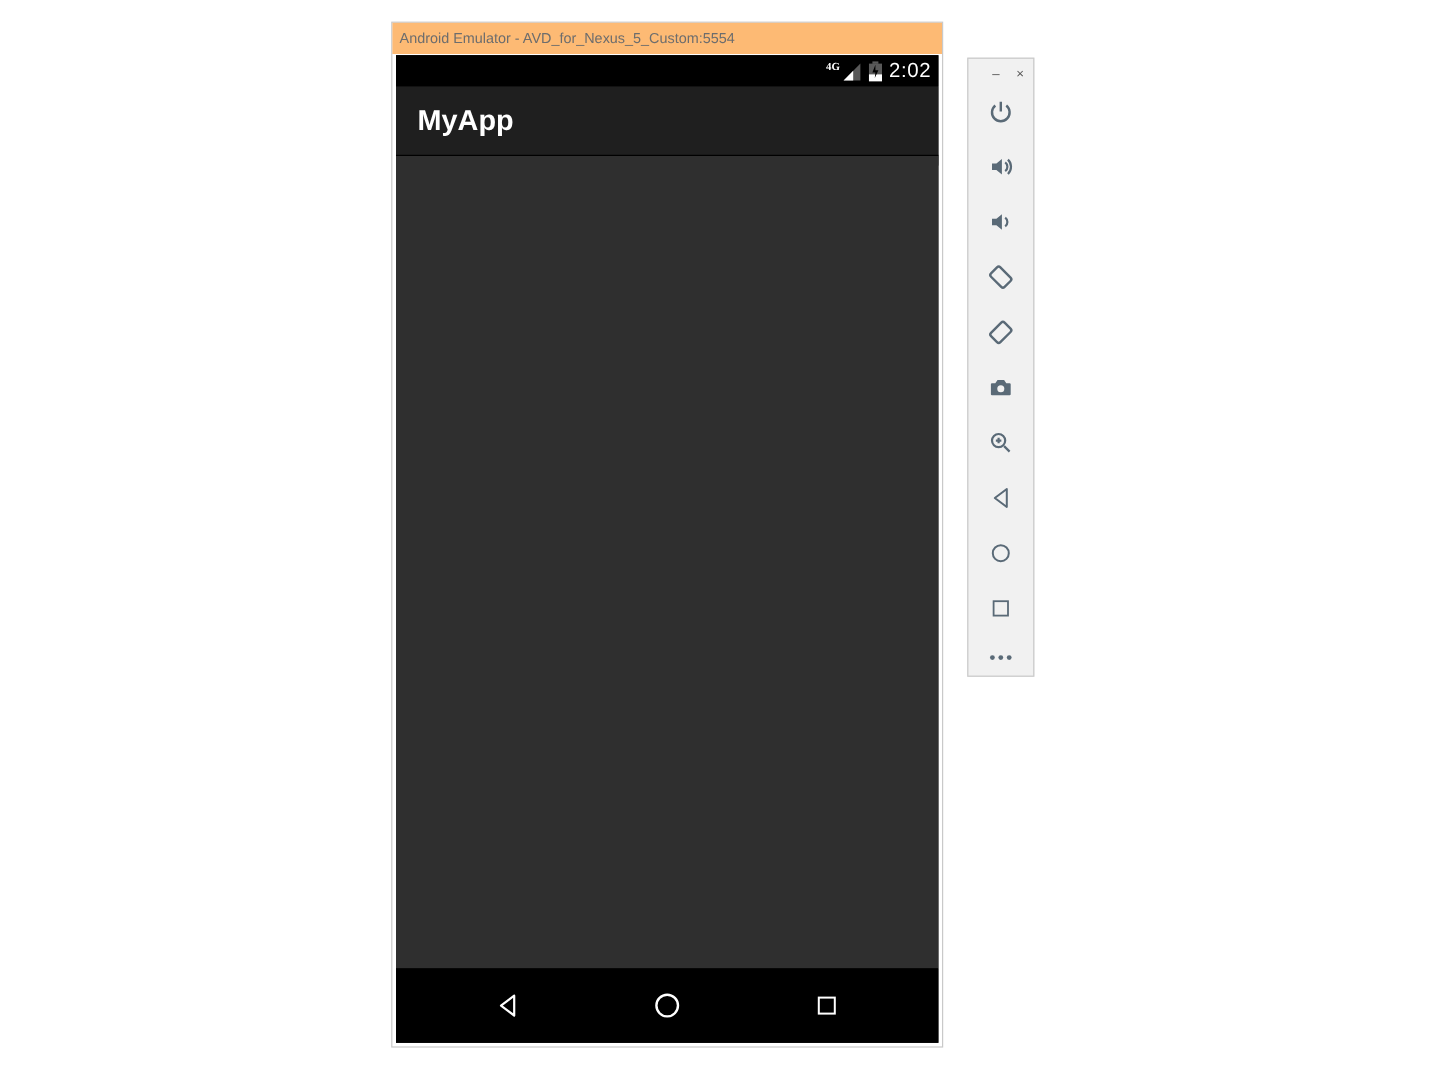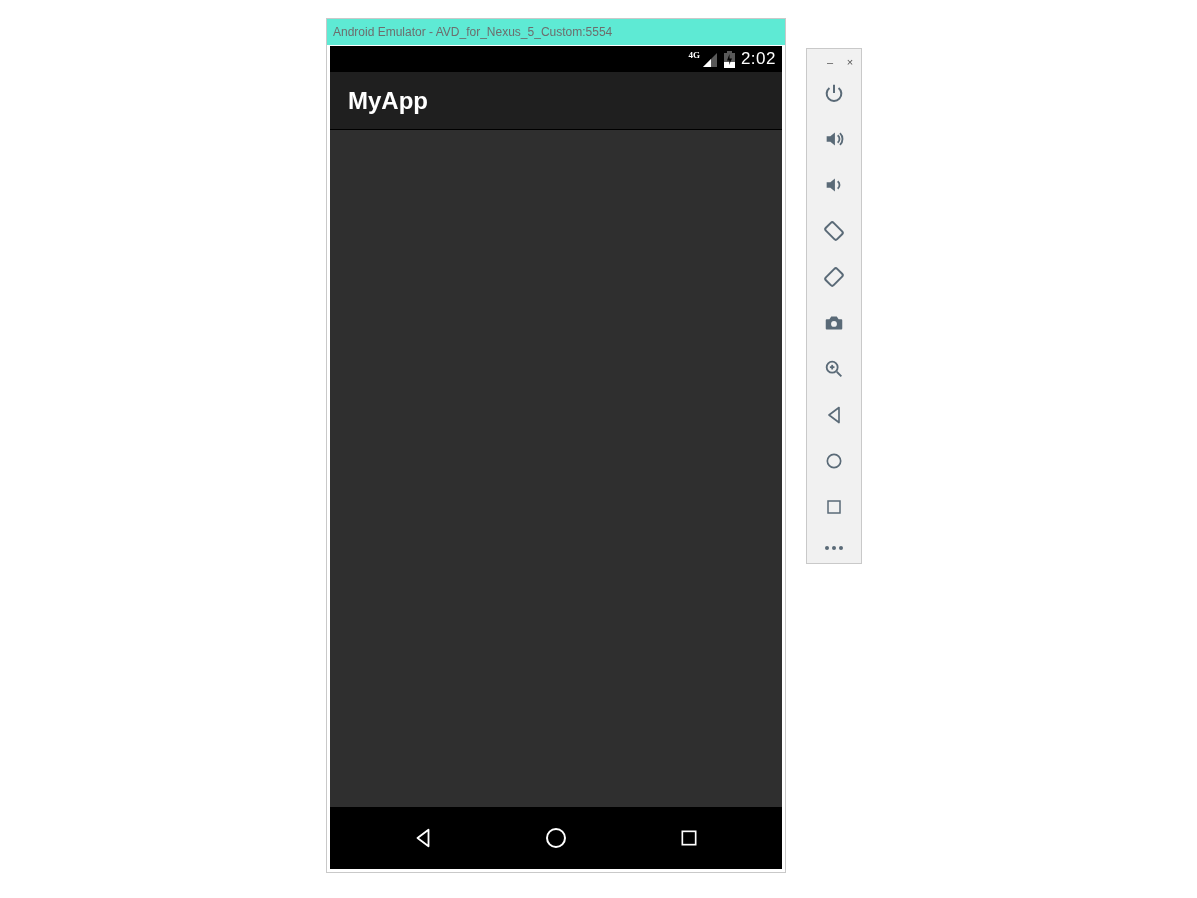--- a/index.html
+++ b/index.html
@@ -28,21 +28,21 @@
     background: #ffffff;
     border: 1px solid #c9c9c9;
   }
   .emu-titlebar {
     width: 100%;
     height: 26px;
     line-height: 26px;
     padding-left: 6px;
     font-size: 12px;
     color: #6d6d6d;
-    background: #5eead4;
+    background: #fdba74;
     user-select: none;
   }
 
   .device {
     position: absolute;
     left: 3px;
     right: 3px;
     bottom: 3px;
     top: 27px;
     background: #000000;

